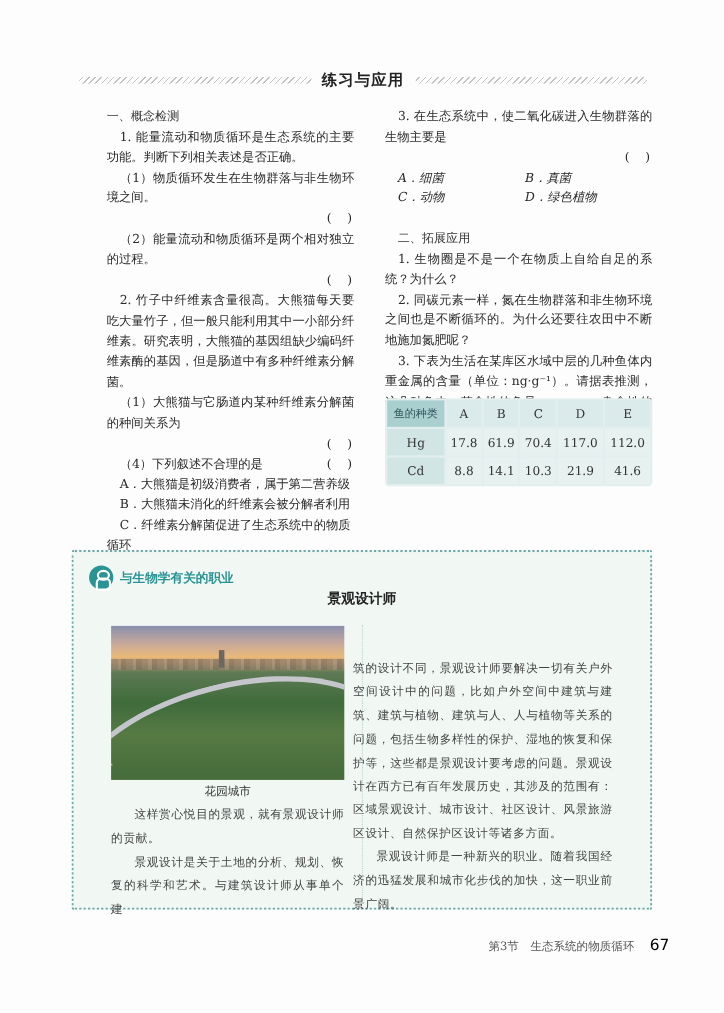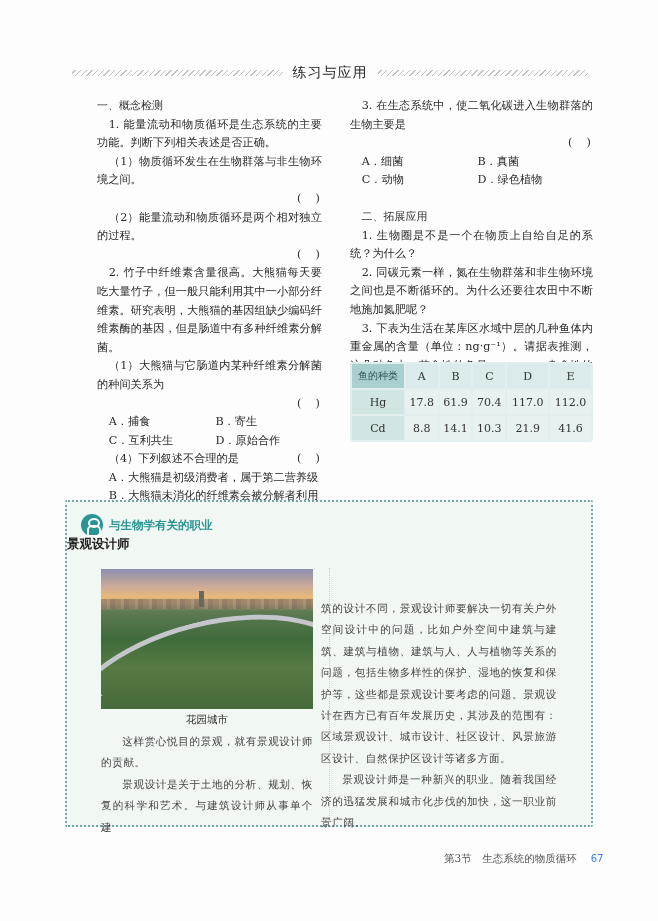--- a/index.html
+++ b/index.html
@@ -2,67 +2,67 @@
 <html><head>
 <meta charset="utf-8">
 <style>
   * { box-sizing: border-box; margin: 0; padding: 0; }
   html, body { width: 658px; height: 921px; background: #fcfdfc; overflow: hidden; }
   body { position: relative; font-family: "DejaVu Serif", "Liberation Serif", serif; color: #2a2a2a; }
 
   .page-header { position: absolute; left: 72px; top: 60px; width: 516px; height: 26px; display: flex; align-items: center; }
   .wave { flex: 1; height: 6px; background:
       repeating-linear-gradient(135deg, transparent 0 2px, #b9bdbb 2px 3px, transparent 3px 4px); opacity: .9; }
-  .header-title { padding: 0 10px; font-family: "DejaVu Sans", "Liberation Sans", sans-serif; font-weight: normal; font-size: 14px; color: #222; letter-spacing: 1px; }
+  .header-title { padding: 0 10px; font-family: "DejaVu Sans", "Liberation Sans", sans-serif; font-weight: bold; font-size: 14px; color: #222; letter-spacing: 1px; }
 
   .col { position: absolute; font-size: 11.2px; line-height: 18.6px; }
   .col-left { left: 97px; top: 97px; width: 225px; }
   .col-right { left: 350px; top: 97px; width: 243px; }
 
   .section-title { font-family: "DejaVu Sans", "Liberation Sans", sans-serif; font-size: 11px; color: #333; }
   .p { text-indent: 1.05em; text-align: justify; }
   .q { display: flex; justify-content: space-between; }
   .paren { white-space: pre; padding-right: 2px; }
-  .opts { display: grid; grid-template-columns: 1fr 1fr; padding-left: 1.05em; }
+  .opts { display: grid; grid-template-columns: 1fr 1fr; padding-left: 1.05em; font-style: italic; }
   .opt-full { padding-left: 1.05em; }
   .opt-full.wrap { text-indent: 1.05em; padding-left: 0; }
   .blank { display: inline-block; width: 48px; border-bottom: 1px solid #333; height: 11px; vertical-align: baseline; }
 
   table.fish { position: absolute; left: 350px; top: 362px; width: 243px; border-collapse: separate; border-spacing: 2px; background: #e3eeee; border-radius: 4px; font-size: 11px; }
   table.fish td { height: 24px; text-align: center; background: #e6f1f0; color: #333; }
   table.fish td.rh { background: #a9cfcf; color: #2c5558; font-size: 10px; }
   table.fish td.ch { background: #dbeaea; }
   table.fish td.rowh { background: #d2e5e5; font-weight: normal; }
 
   .career { position: absolute; left: 65px; top: 500px; width: 528px; height: 327px; background: #f1f8f4; border: 2px dotted #6fa8a8; border-radius: 2px; }
   .career-head { position: absolute; left: 14px; top: 12px; display: flex; align-items: center; }
   .career-icon { width: 22px; height: 22px; border-radius: 50%; background: #2a9494; position: relative; }
   .career-icon::before { content: ""; position: absolute; left: 7px; top: 4px; width: 8px; height: 6px; border: 2px solid #fff; border-radius: 50%; }
   .career-icon::after { content: ""; position: absolute; left: 6px; top: 11px; width: 10px; height: 8px; border: 2px solid #fff; border-radius: 5px 5px 2px 2px; }
   .career-label { margin-left: 6px; font-family: "DejaVu Sans", "Liberation Sans", sans-serif; font-weight: bold; font-size: 11.5px; color: #2a9494; }
-  .career-title { position: absolute; left: 0; width: 100%; top: 34px; font-family: "DejaVu Sans", "Liberation Sans", sans-serif; font-weight: bold; font-size: 12.5px; color: #222; }
+  .career-title { position: absolute; left: 0; width: 100%; top: 34px; text-align: center; font-family: "DejaVu Sans", "Liberation Sans", sans-serif; font-weight: bold; font-size: 12.5px; color: #222; }
 
   .photo { position: absolute; left: 34px; top: 67px; width: 212px; height: 140px; overflow: hidden;
     background: linear-gradient(180deg, #8b8fae 0%, #c9a99a 12%, #e8b97a 20%, #d6a66f 24%, #5f7a55 30%, #3f6b3b 50%, #577a44 70%, #456b3a 100%); }
   .photo .road { position: absolute; border: 5px solid #b9bcc4; border-radius: 50%; }
   .photo .r1 { left: -40px; top: 52px; width: 300px; height: 150px; border-color: #c5c6cc; border-bottom-color: transparent; transform: rotate(-14deg); }
   .photo .r2 { left: -20px; top: 105px; width: 320px; height: 70px; border-color: #bfc2c8; border-top-color: transparent; }
   .photo .tower { position: absolute; left: 98px; top: 22px; width: 5px; height: 16px; background: #6b6864; }
   .photo .skyline { position: absolute; left: 0; top: 30px; width: 100%; height: 10px; background: repeating-linear-gradient(90deg, #8a7a68 0 6px, #9c8c78 6px 9px, #7a6e60 9px 14px); opacity: .7; }
   .caption { position: absolute; left: 34px; top: 211px; width: 212px; text-align: center; font-size: 10.5px; color: #333; }
 
   .career-col { position: absolute; font-size: 10.6px; line-height: 21.4px; color: #444; letter-spacing: 0.6px; }
   .career-left { left: 34px; top: 229px; width: 212px; }
   .career-right { left: 254px; top: 60px; width: 236px; margin-top: 36px; }
   .career-divider { position: absolute; left: 262px; top: 66px; height: 250px; border-left: 1px dotted #b9d3cf; }
   .cp { text-indent: 2em; text-align: justify; }
   .cp.noind { text-indent: 0; }
 
   .footer { position: absolute; left: 444px; top: 852px; font-size: 10.5px; color: #555; display: flex; gap: 14px; align-items: baseline; }
-  .footer .pg { font-family: "DejaVu Sans", "Liberation Sans", sans-serif; font-size: 10px; color: #3b82f6; }
+  .footer .pg { font-family: "DejaVu Sans", "Liberation Sans", sans-serif; font-size: 14px; color: #000000; }
 </style>
 </head>
 <body>
 
 <div class="page-header">
   <div class="wave"></div>
   <div class="header-title">练习与应用</div>
   <div class="wave"></div>
 </div>
 
@@ -78,26 +78,20 @@
   <div class="q">
       <span></span>
       <span class="paren">(    )</span>
     </div>
   <div class="p">2. 竹子中纤维素含量很高。大熊猫每天要吃大量竹子，但一般只能利用其中一小部分纤维素。研究表明，大熊猫的基因组缺少编码纤维素酶的基因，但是肠道中有多种纤维素分解菌。</div>
   <div class="p">（1）大熊猫与它肠道内某种纤维素分解菌的种间关系为</div>
   <div class="q">
       <span></span>
       <span class="paren">(    )</span>
     </div>
-  <div class="opts">
-    <span>A．捕食</span>
-    <span>B．寄生</span>
-    <span>C．互利共生</span>
-    <span>D．原始合作</span>
-  </div>
   <div class="q">
     <span class="p">（4）下列叙述不合理的是</span>
     <span class="paren">(    )</span>
   </div>
   <div class="opt-full">A．大熊猫是初级消费者，属于第二营养级</div>
   <div class="opt-full">B．大熊猫未消化的纤维素会被分解者利用</div>
   <div class="opt-full wrap">C．纤维素分解菌促进了生态系统中的物质循环</div>
   <div class="opt-full wrap">D．能量流动方向是竹子→大熊猫→纤维素分解菌</div>
 </div>
 

